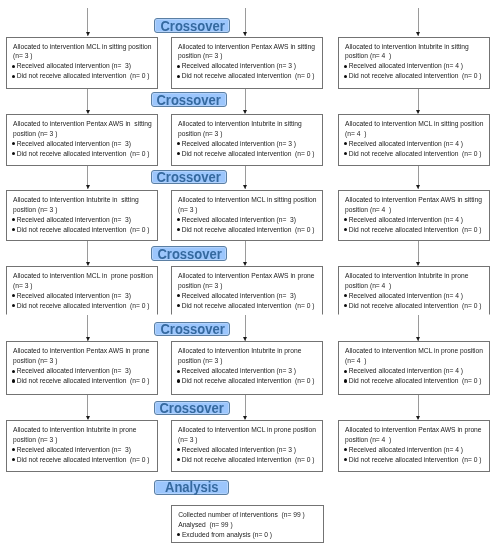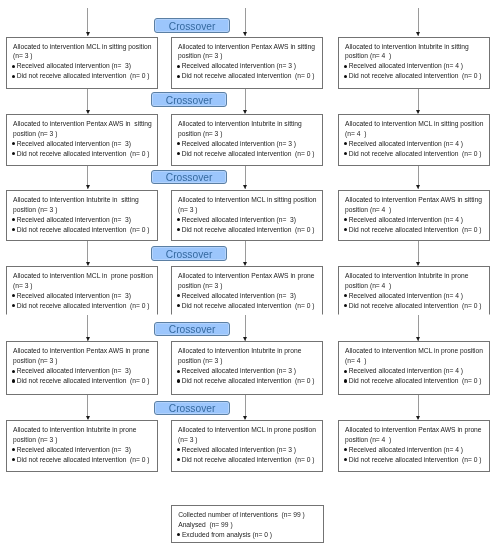--- a/index.html
+++ b/index.html
@@ -23,21 +23,21 @@
   .box li:before {
     content:""; position:absolute; left:-0.9px; top:3.3px;
     width:3.2px; height:3.2px; border-radius:50%; background:#0d0d0d;
   }
 
   .badge {
     position:absolute; box-sizing:border-box;
     border:1px solid #5b7fa3; border-radius:3px;
     background:#9cc6fc; color:#35699f;
     box-shadow:inset 0 0 0 0.6px rgba(255,255,255,0.45);
-    font-size:11px; font-weight:normal;
+    font-size:14px; font-weight:bold;
     display:flex; align-items:center; justify-content:center;
   }
   .badge > span { display:inline-block; transform:scaleX(0.93); }
 
   .conn { position:absolute; width:1px; background:#9a9a9a; }
   .arrowhead {
     position:absolute; width:0; height:0;
     border-left:2px solid transparent; border-right:2px solid transparent;
     border-top:4px solid #1a1a1a;
   }
@@ -219,20 +219,23 @@
       <li>Did not receive allocated intervention  (n= 0 )</li>
     </ul>
   </div>
   <div class="box" style="left:338px;top:419.9px;width:152px;height:52.3px;">
     <div class="title">Allocated to intervention Pentax AWS in prone position (n= 4  )</div>
     <ul>
       <li>Received allocated intervention (n= 4 )</li>
       <li>Did not receive allocated intervention  (n= 0 )</li>
     </ul>
   </div>
+  <div class="badge" style="left:153.6px;top:480.1px;width:75.9px;height:14.6px">
+      <span>Analysis</span>
+    </div>
   <div class="box analysis-box" style="left:171.2px;top:504.8px;width:152.8px;height:38.2px">
     <div class="title">Collected number of interventions  (n= 99 )</div>
     <div class="title">Analysed  (n= 99 )</div>
     <ul>
       <li>Excluded from analysis (n= 0 )</li>
     </ul>
   </div>
 </div>
 
 </body></html>

